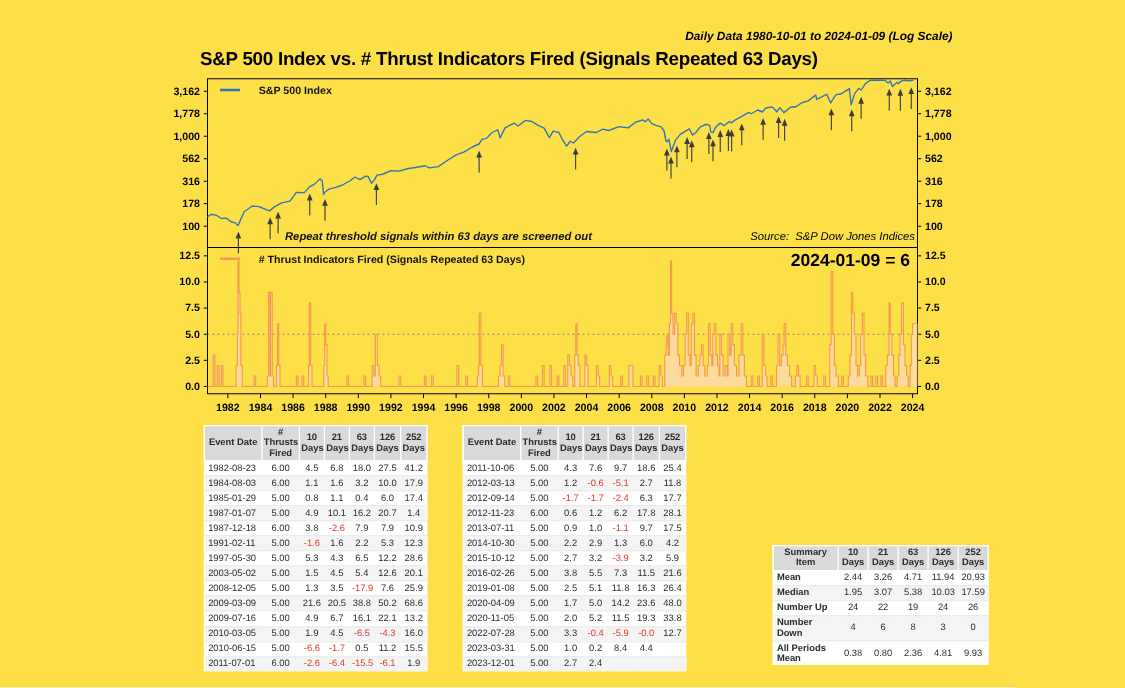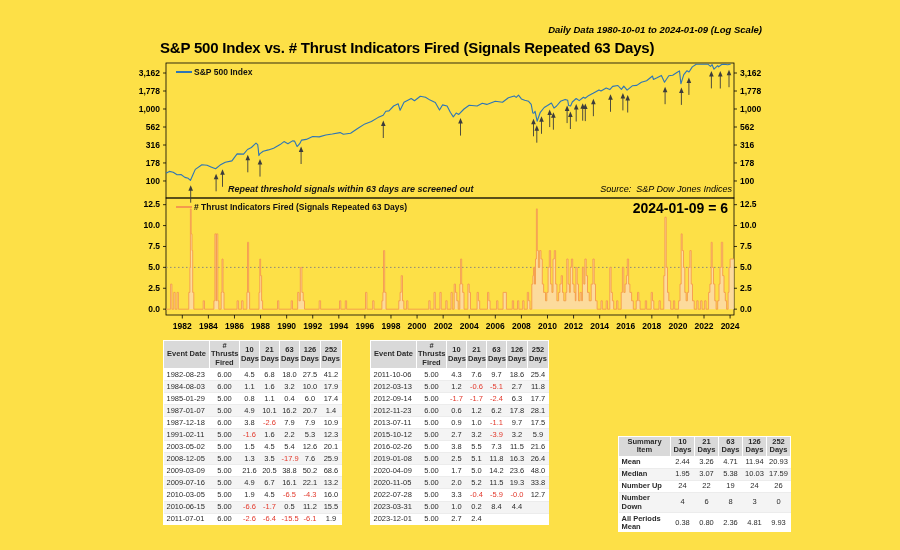--- a/index.html
+++ b/index.html
@@ -3,21 +3,21 @@
 <meta charset="utf-8">
 <style>
   html,body{margin:0;padding:0;background:#fff;}
   .page{position:relative;width:900px;height:550px;background:#fde047;overflow:hidden;
         font-family:"Liberation Sans",sans-serif;color:#000;}
   .subtitle{position:absolute;top:24px;left:400px;width:362px;text-align:right;
             font-size:9.5px;font-weight:bold;font-style:italic;}
   .title{position:absolute;top:39px;left:160px;font-size:15px;font-weight:bold;letter-spacing:-0.2px;text-align:right;}
   .chart-wrap{position:absolute;left:130px;top:55px;width:648px;height:292px;pointer-events:none;}
   svg text{font-family:"Liberation Sans",sans-serif;}
-  .legend{position:absolute;display:flex;align-items:center;gap:2px;
+  .legend{position:absolute;display:flex;align-items:center;gap:15px;
           font-size:8.5px;font-weight:bold;color:#111;}
   .legend .swatch{width:16px;height:2px;display:inline-block;}
   #legend-sp{left:176px;top:67px;}
   #legend-thrust{left:176px;top:202px;}
   .annot{position:absolute;font-size:9px;font-style:italic;font-weight:bold;color:#111;}
   #annot-screen{left:228px;top:184px;}
   #source{position:absolute;left:470px;top:184px;width:262px;text-align:right;font-size:9px;}
   #source .lbl{font-weight:normal;font-style:italic;}
   #source .txt{font-style:italic;}
   #annot-current{position:absolute;left:540px;top:200px;width:188px;text-align:right;
@@ -294,20 +294,29 @@
         <tr>
           <td class="first">1991-02-11</td>
           <td>5.00</td>
           <td class="neg">-1.6</td>
           <td>1.6</td>
           <td>2.2</td>
           <td>5.3</td>
           <td>12.3</td>
         </tr>
         <tr>
+          <td class="first">1997-05-30</td>
+          <td>5.00</td>
+          <td>5.3</td>
+          <td>4.3</td>
+          <td>6.5</td>
+          <td>12.2</td>
+          <td>28.6</td>
+        </tr>
+        <tr>
           <td class="first">2003-05-02</td>
           <td>5.00</td>
           <td>1.5</td>
           <td>4.5</td>
           <td>5.4</td>
           <td>12.6</td>
           <td>20.1</td>
         </tr>
         <tr>
           <td class="first">2008-12-05</td>
@@ -426,20 +435,29 @@
         <tr>
           <td class="first">2013-07-11</td>
           <td>5.00</td>
           <td>0.9</td>
           <td>1.0</td>
           <td class="neg">-1.1</td>
           <td>9.7</td>
           <td>17.5</td>
         </tr>
         <tr>
+          <td class="first">2014-10-30</td>
+          <td>5.00</td>
+          <td>2.2</td>
+          <td>2.9</td>
+          <td>1.3</td>
+          <td>6.0</td>
+          <td>4.2</td>
+        </tr>
+        <tr>
           <td class="first">2015-10-12</td>
           <td>5.00</td>
           <td>2.7</td>
           <td>3.2</td>
           <td class="neg">-3.9</td>
           <td>3.2</td>
           <td>5.9</td>
         </tr>
         <tr>
           <td class="first">2016-02-26</td>

